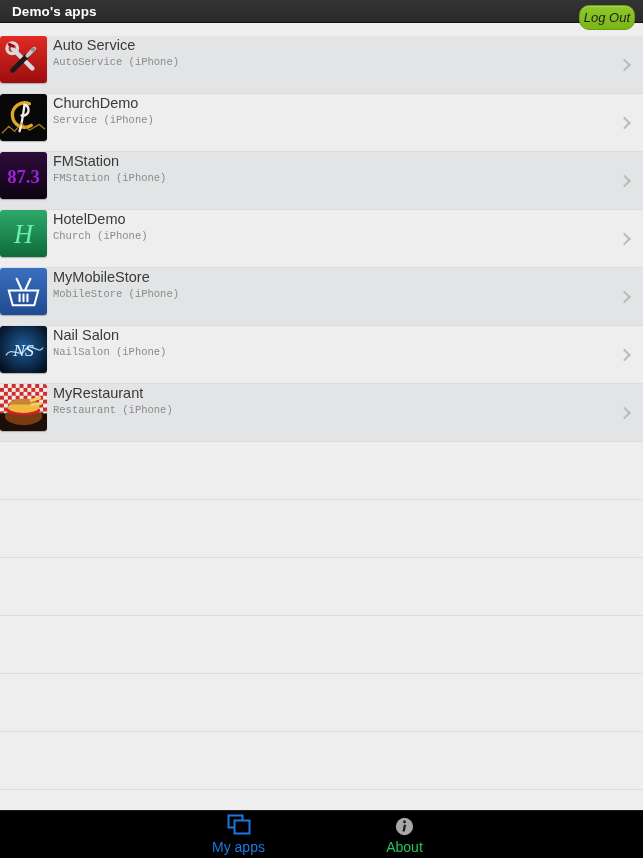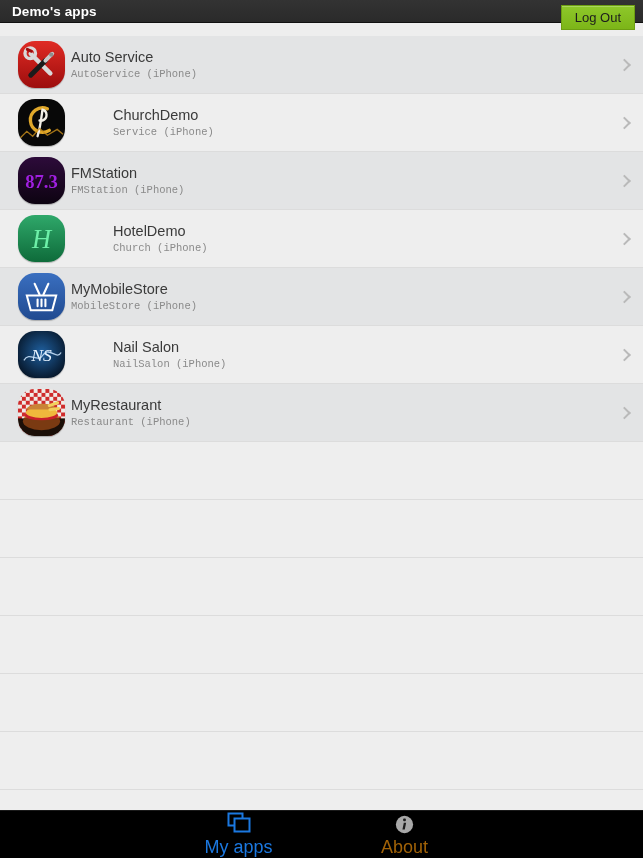--- a/index.html
+++ b/index.html
@@ -19,47 +19,48 @@
     background:linear-gradient(180deg,#333333 0%,#2a2a2a 100%);
     border-bottom:1px solid #111;
     display:flex; align-items:center;
   }
   .header-title {
     color:#fff; font-size:13.5px; font-weight:bold;
     margin-left:12px; letter-spacing:0.1px;
   }
   .logout-btn {
     position:absolute; right:8px; top:5px;
-    height:25px; padding:0 13px;
+    height:25px; padding:0 4px;
     display:flex; align-items:center; justify-content:center;
     background:linear-gradient(180deg,#8ec82a 0%,#7cb518 100%);
     border:1px solid #6d9f12;
-    border-radius:0;
+    border-radius:10px;
     color:#1d1d1d; font-size:13px; font-weight:normal;
     cursor:pointer;
     box-shadow:inset 0 1px 0 rgba(255,255,255,.25);
+    font-style:italic;
   }
 
   
   .list { position:absolute; top:36px; left:0; right:0; bottom:48px;
           background:#eeeeee; overflow:hidden; }
   .row {
     position:relative; height:58px;
-    display:flex; align-items:center;
+    display:flex; align-items:flex-start;
     border-bottom:1px solid #dcdcdc;
     cursor:pointer;
   }
   .row.shade-a { background:#e3e4e5; }
-  .row.shade-b { background:#eeeeee;gap:42px; }
+  .row.shade-b { background:#eeeeee; }
   .row.empty { background:#eeeeee; cursor:default; }
 
   .icon-wrap {
     width:47px; height:47px; flex:0 0 47px;
-    margin-left:18px;
-    border-radius:17px;
+    margin-left:0px;
+    border-radius:3px;
     overflow:hidden;
     position:relative;
     box-shadow:0 1px 1px rgba(0,0,0,.25);
   }
   .row-text { margin-left:6px; display:flex; flex-direction:column; justify-content:center; }
   .row-title { font-size:14.5px; color:#3a3a3a; line-height:18px; }
   .row-sub { font-size:10.5px; color:#8a8a8a; line-height:14px; margin-top:1px;font-family:Liberation Mono, monospace; }
 
   .chev {
     position:absolute; right:14px; top:50%; transform:translateY(-50%);
@@ -74,23 +75,23 @@
 
   
   .tabbar {
     position:absolute; left:0; right:0; bottom:0; height:48px;
     background:#000; border-top:1px solid #1a1a1a;
     display:flex; align-items:center; justify-content:center; gap:56px;
   }
   .tab { width:110px; display:flex; flex-direction:column; align-items:center;
          justify-content:center; cursor:pointer; }
   .tab-icon { height:22px; display:flex; align-items:flex-end; justify-content:center; }
-  .tab-label { font-size:18px; margin-top:3px; }
+  .tab-label { font-size:14px; margin-top:3px; }
   .tab.active .tab-label { color:#1b78e0; }
-  .tab.inactive .tab-label { color:#a16207; }
+  .tab.inactive .tab-label { color:#22c55e; }
 </style>
 </head>
 <body>
 
 <div id="app">
 
   <div class="header">
     <div class="header-title">Demo's apps</div>
     <div class="logout-btn">Log Out</div>
   </div>

